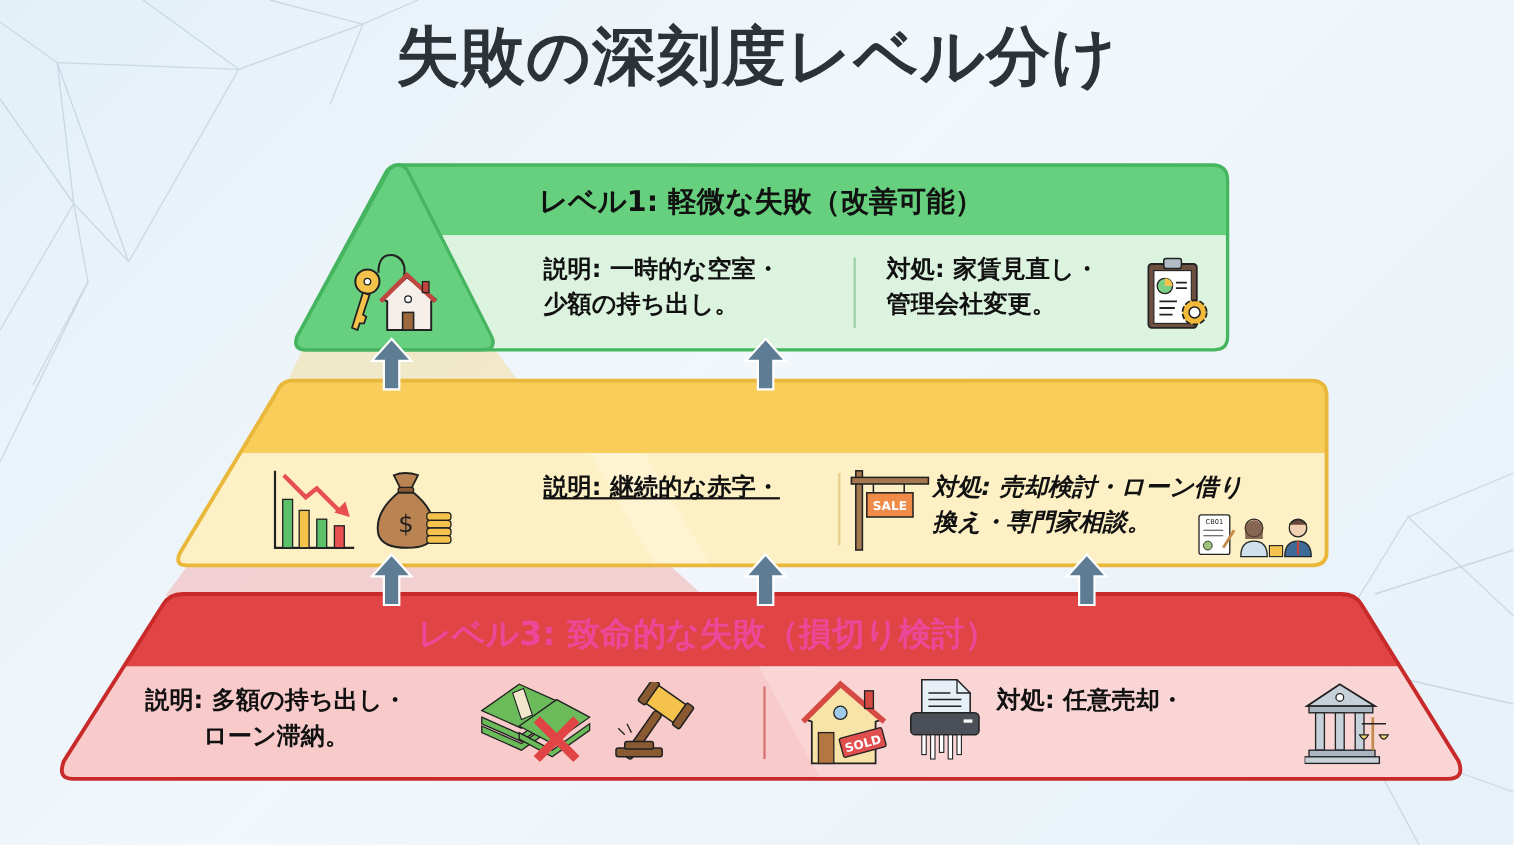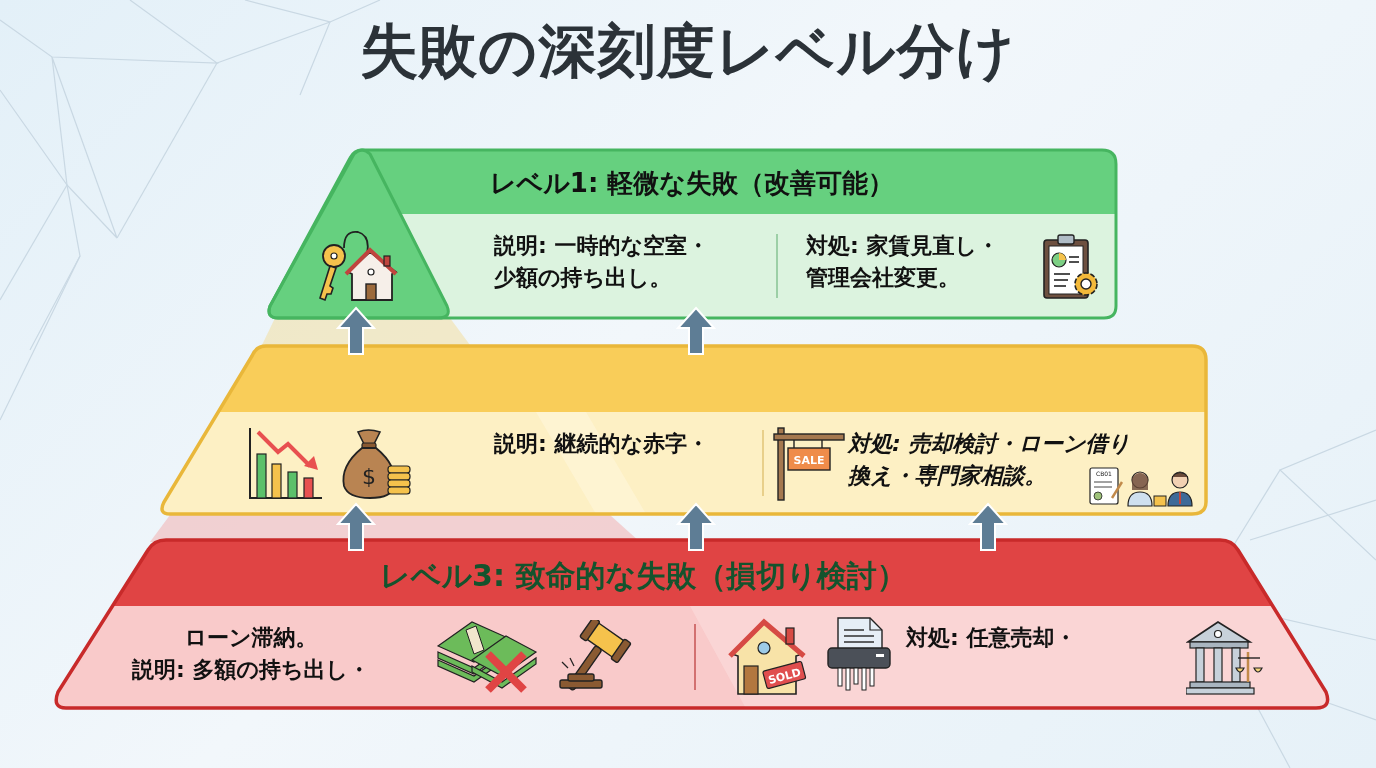--- a/index.html
+++ b/index.html
@@ -117,21 +117,21 @@
         <path d="M110,4 L1036,4 Q1050,4 1050,18 L1050,160 Q1050,172 1036,172 L14,172 Q2,172 8,160 L96,14 Q100,4 110,4 Z"></path>
       </clipPath>
     </defs>
     <g clip-path="url(#l2clip)">
       <rect x="0" y="0" width="1054" height="70" fill="#f9cd59"></rect>
       <rect x="0" y="70" width="1054" height="110" fill="#fdf0c4"></rect>
       <polygon points="380,70 430,70 490,172 440,172" fill="#fff6dc" opacity="0.6"></polygon>
     </g>
     <path d="M110,4 L1036,4 Q1050,4 1050,18 L1050,160 Q1050,172 1036,172 L14,172 Q2,172 8,160 L96,14 Q100,4 110,4 Z" fill="none" stroke="#e9b73a" stroke-width="3.5"></path>
   </svg>
-  <div class="body-text" style="left:338px;top:86px;">
+  <div class="body-text" style="left:338px;top:86px;text-decoration:underline;">
     <div>説明: 継続的な赤字・</div>
   </div>
   <div class="divider" style="left:606px;top:88px;height:66px;background:#e8cf8a;"></div>
   <div class="body-text" style="left:692px;top:86px;font-style:italic;">
     <div>対処: 売却検討・ローン借り</div>
     <div>換え・専門家相談。</div>
   </div>
 
   <svg class="icon" style="left:92px;top:84px" width="76" height="74" viewBox="0 0 76 74">
     <polyline points="2,2 2,72 74,72" fill="none" stroke="#222" stroke-width="2"></polyline>
@@ -190,24 +190,24 @@
         <path d="M116,4 L1170,4 Q1182,4 1188,14 L1276,156 Q1282,172 1266,172 L16,172 Q2,172 8,156 L98,14 Q104,4 116,4 Z"></path>
       </clipPath>
     </defs>
     <g clip-path="url(#l3clip)">
       <rect x="0" y="0" width="1284" height="70" fill="#e04444"></rect>
       <rect x="0" y="70" width="1284" height="110" fill="#f9caca"></rect>
       <polygon points="640,70 1284,70 1284,180 700,180" fill="#fbdada" opacity="0.7"></polygon>
     </g>
     <path d="M116,4 L1170,4 Q1182,4 1188,14 L1276,156 Q1282,172 1266,172 L16,172 Q2,172 8,156 L98,14 Q104,4 116,4 Z" fill="none" stroke="#c82a2a" stroke-width="3.5"></path>
   </svg>
-  <div class="head-text" style="left:330px;top:20px;font-size:30px;color:#14532d;">レベル3: 致命的な失敗（損切り検討）</div>
+  <div class="head-text" style="left:330px;top:20px;font-size:30px;color:#ec4899;">レベル3: 致命的な失敗（損切り検討）</div>
   <div class="body-text" style="left:82px;top:86px;text-align:center;">
+    <div>説明: 多額の持ち出し・</div>
     <div>ローン滞納。</div>
-    <div>説明: 多額の持ち出し・</div>
   </div>
   <div class="divider" style="left:644px;top:88px;height:66px;background:#d27070;"></div>
   <div class="body-text" style="left:856px;top:86px;text-align:center;">
     <div>対処: 任意売却・</div>
   </div>
 
   <svg class="icon" style="left:382px;top:80px" width="110" height="78" viewBox="0 0 110 78">
     <g stroke="#222" stroke-width="1.2" fill="#6cbb5a">
       <polygon points="6,30 40,6 76,22 42,46"></polygon>
       <polygon points="6,36 42,52 76,28 76,34 42,58 6,42"></polygon>

